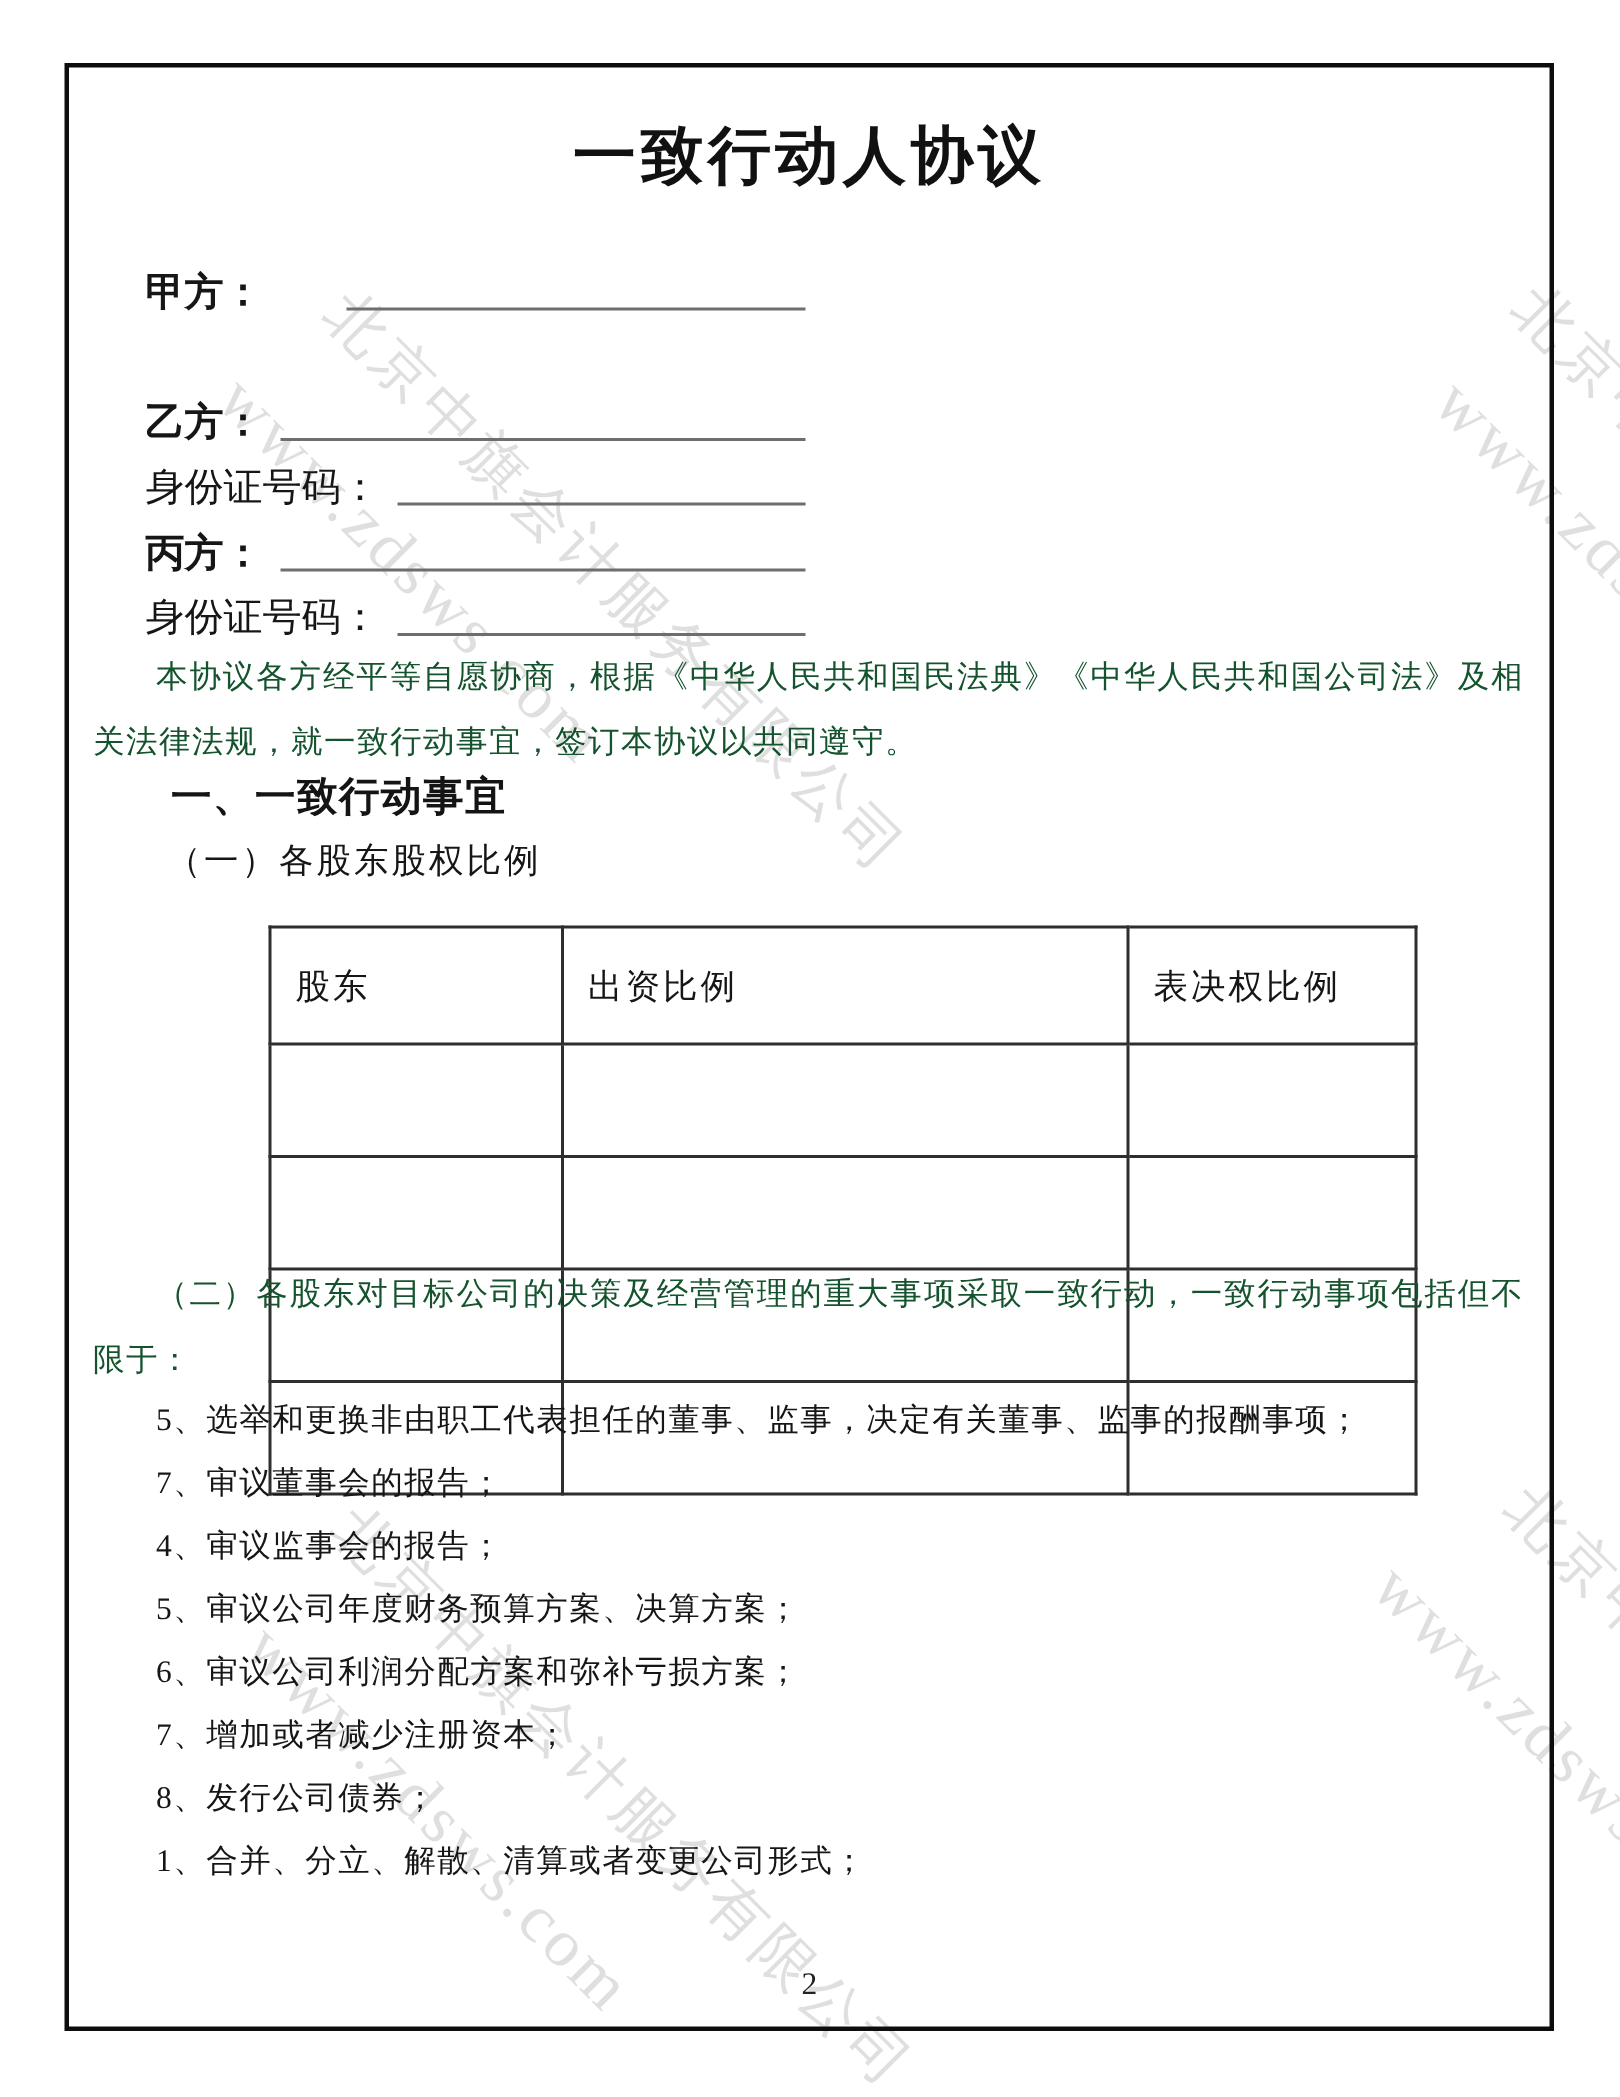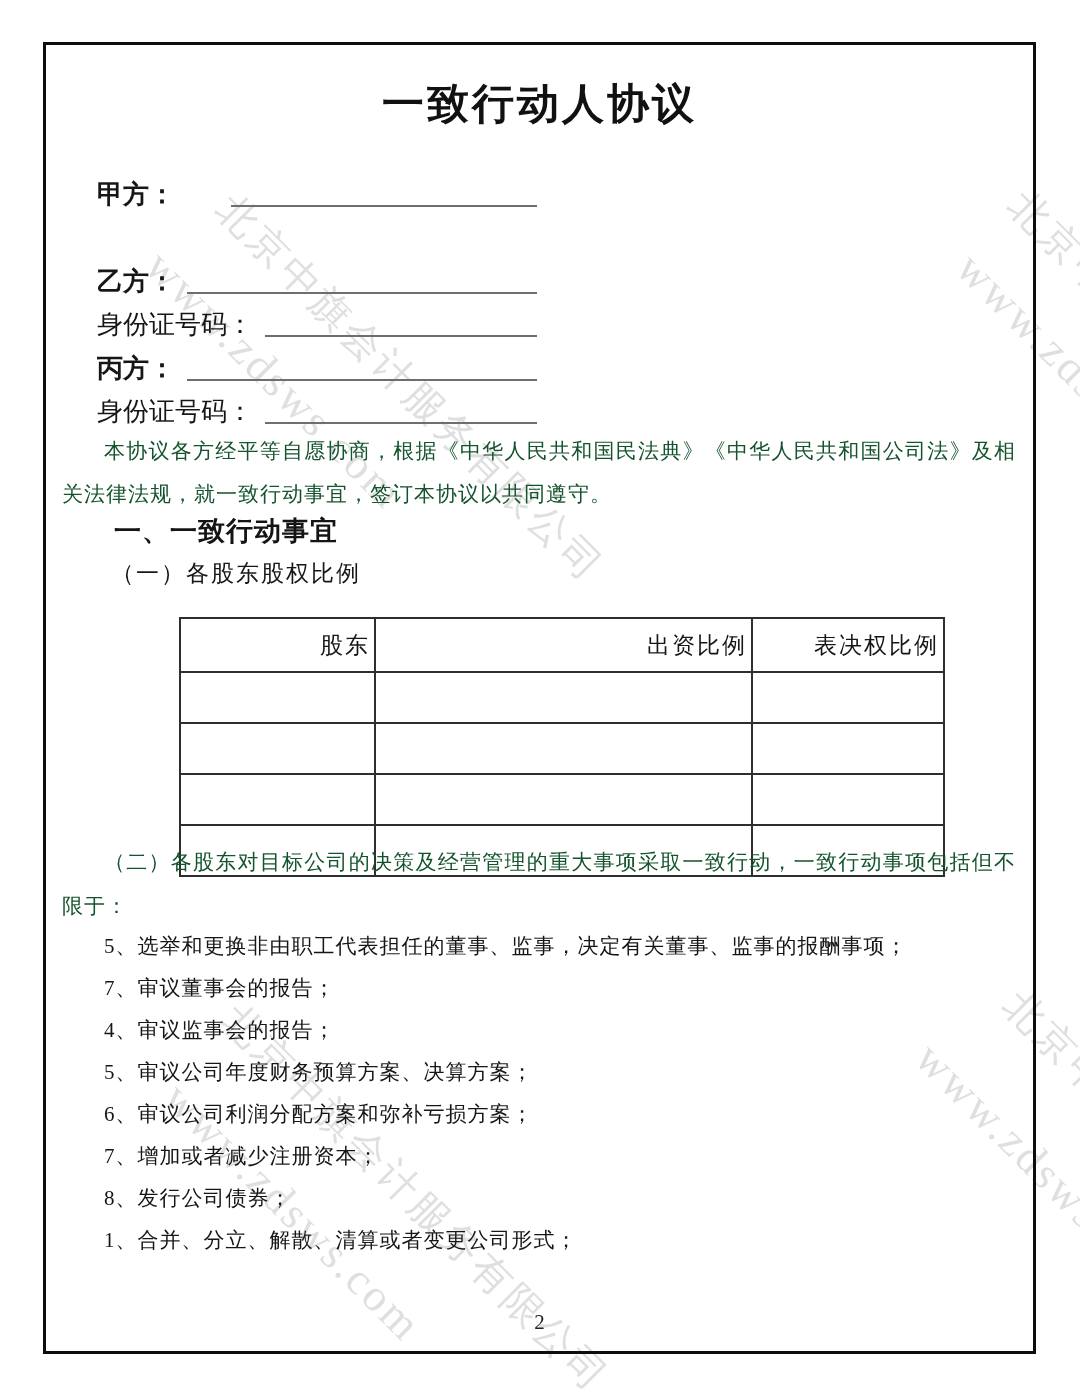--- a/index.html
+++ b/index.html
@@ -45,22 +45,22 @@
         text-align:justify;text-indent:2em;color:#14532d;letter-spacing:1px;}
   .intro{top:430px;}
   .para2{top:840px;line-height:44px;}
 
   .sec-heading{position:absolute;left:114px;top:513px;font-size:27px;font-weight:bold;
                letter-spacing:1px;color:#141414;text-align:right;}
   .sub-heading{position:absolute;left:111px;top:558px;font-size:23px;letter-spacing:2px;color:#161616;}
 
   table.equity{position:absolute;left:179px;top:617px;width:764px;
                border-collapse:collapse;table-layout:fixed;}
-  table.equity th, table.equity td{border:2px solid #2e2e2e;padding:4px;
-               font-size:23px;font-weight:normal;text-align:right;color:#161616;
+  table.equity th, table.equity td{border:2px solid #2e2e2e;padding:16px;
+               font-size:23px;font-weight:normal;text-align:left;color:#161616;
                letter-spacing:2px;}
   table.equity th{height:44px;}
   table.equity td{height:41px;}
   col.c1{width:195px;} col.c2{width:377px;} col.c3{width:192px;}
 
   ul.action-list{position:absolute;left:104px;top:925px;margin:0;padding:0;
                  list-style:none;width:920px;}
   ul.action-list li{font-size:21px;line-height:42px;letter-spacing:1px;color:#161616;}
 
   .page-number{position:absolute;left:43px;top:1310px;width:993px;text-align:center;

